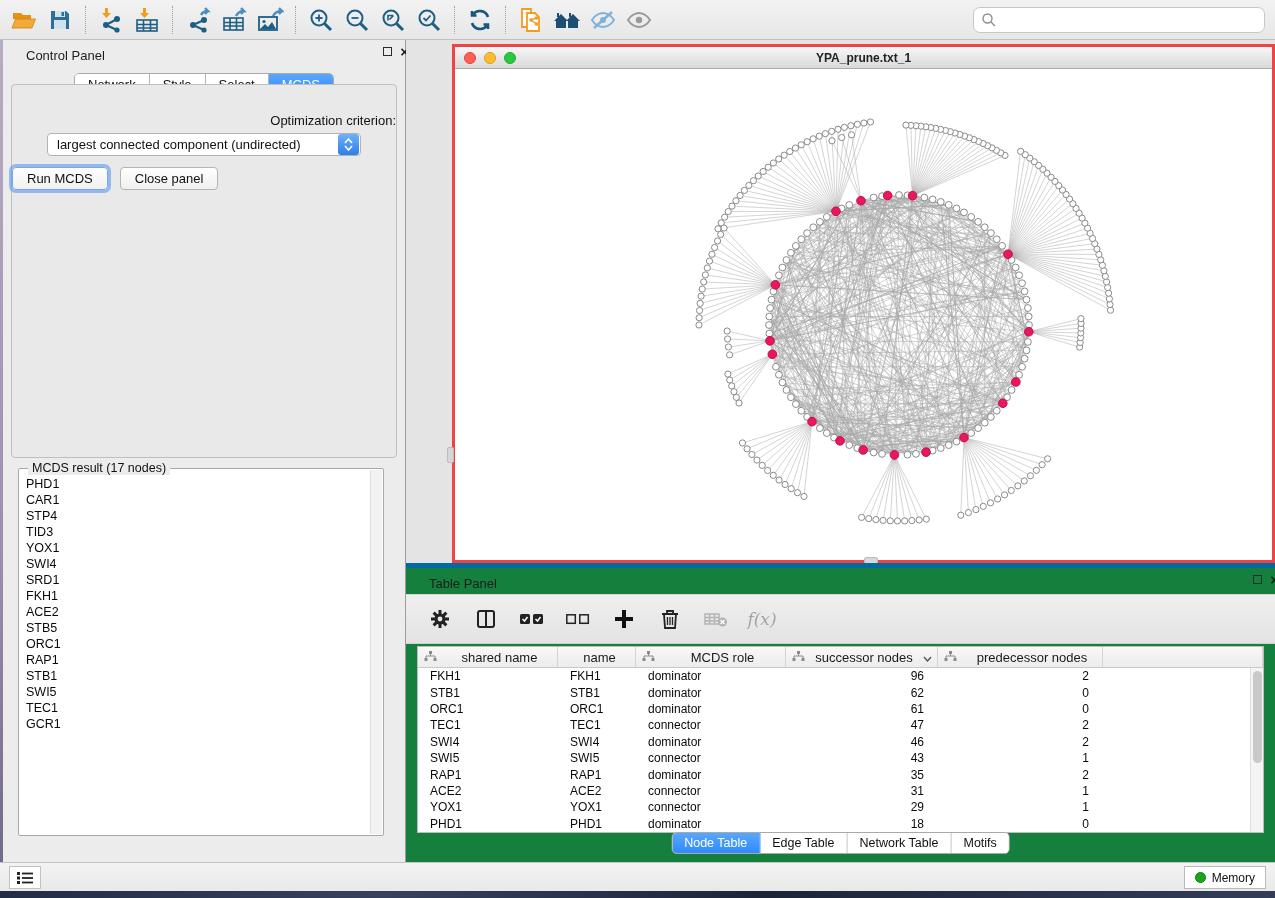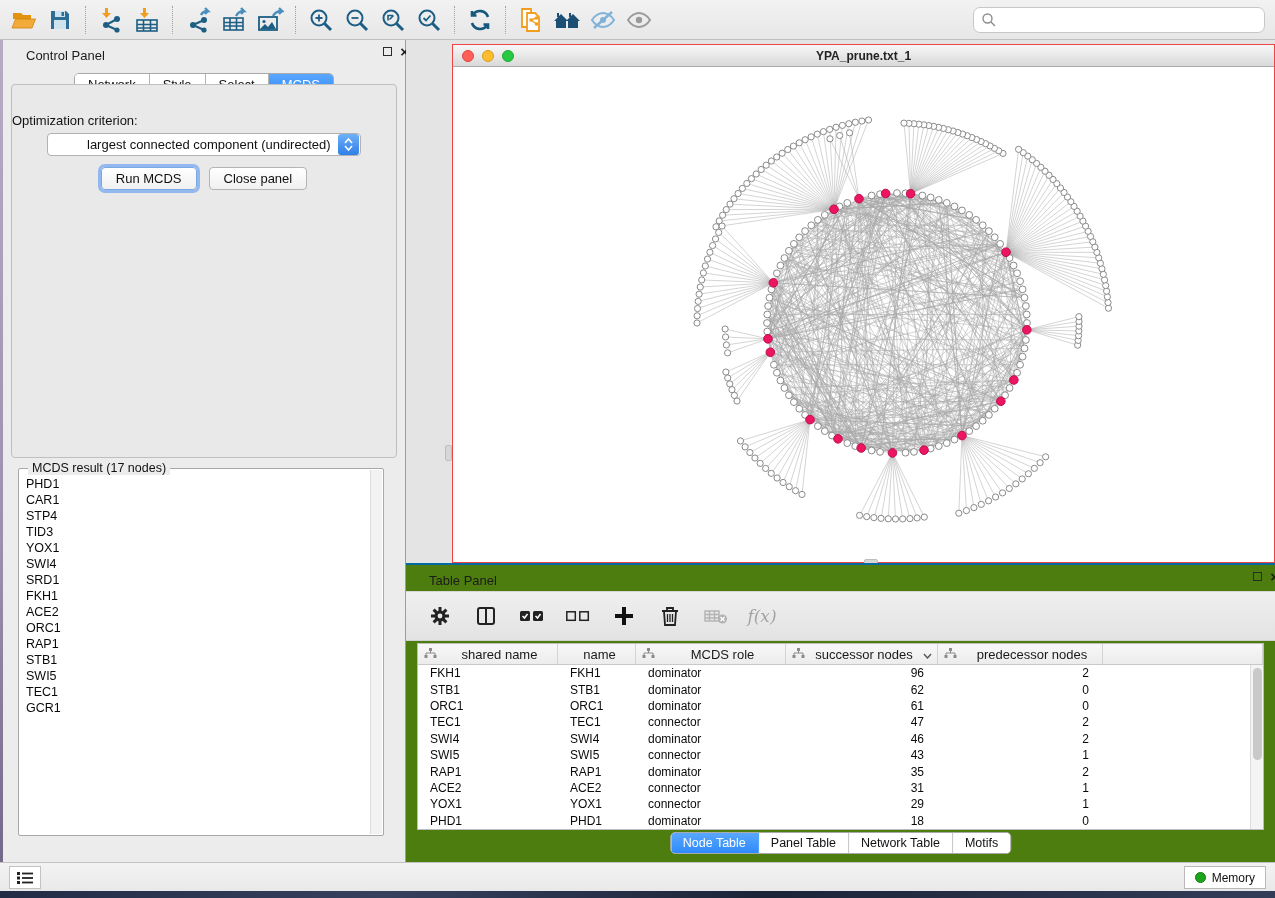--- a/index.html
+++ b/index.html
@@ -39,69 +39,69 @@
     display:flex; border:1px solid #a9a9a9; border-radius:5px; overflow:hidden;
     background:#fff; height:23px; }
   .seg-tab { padding:3px 13px; font-size:13px; color:#111; background:#fff;
     border-right:1px solid #b5b5b5; display:flex; align-items:center; }
   .seg-tab:last-child { border-right:none; }
   .seg-tab.active { background:linear-gradient(#5aa7fd,#2e8afb); color:#fff;
     border-right-color:#2e8afb; }
 
   .cp-content { position:absolute; left:8px; right:8px; top:44px; height:374px;
     background:#e9e9e9; border:1px solid #bfbfbf; border-radius:4px; }
-  .opt-label { position:absolute; top:28px; width:100%; text-align:left;
+  .opt-label { position:absolute; top:28px; width:100%; text-align:right;
     font-size:13px; color:#111; }
   .dropdown { position:absolute; top:48px; left:50%; transform:translateX(-50%);
     width:314px; height:23px; background:#fff; border:1px solid #b2b2b2; border-radius:4px;
-    display:flex; align-items:center;padding-left:30px; }
+    display:flex; align-items:center; }
   .dropdown .dd-text { flex:1; font-size:13px; color:#111; padding-left:9px; white-space:nowrap; }
   .dd-stepper { width:21px; height:21px; border-radius:3px; margin-right:1px;
     background:linear-gradient(#6fb0f7,#2f7fe8); display:flex; flex-direction:column;
     align-items:center; justify-content:center; gap:1px; }
-  .btn-row { position:absolute; top:82px; width:100%; display:flex; justify-content:center; gap:12px; }
+  .btn-row { position:absolute; top:82px; width:100%; display:flex; justify-content:flex-start; gap:12px; }
   .btn { height:23px; padding:0 14px; background:linear-gradient(#ffffff,#f0f0f0);
     border:1px solid #b4b4b4; border-radius:4px; font-size:13px; color:#111;
     font-family:"Liberation Sans", sans-serif; }
   .btn.focused { box-shadow:0 0 0 3px rgba(90,152,245,.6); border-color:#7aa8e0; }
 
   .result-group { position:absolute; left:15px; top:428px; width:366px; height:368px;
     border:1px solid #a8a8a8; border-radius:2px; background:#fff; }
   .result-legend { position:absolute; top:-8px; left:9px; background:#ececec;
     padding:0 4px; font-size:12.5px; color:#111; }
   .result-list { position:absolute; inset:1px 13px 1px 1px; overflow:hidden;
     padding:6px 0 0 6px; }
   .result-list div { font-size:12.5px; line-height:16px; color:#0a0a0a; }
   .result-scroll { position:absolute; top:1px; right:1px; bottom:1px; width:12px;
     background:#f2f2f2; border-left:1px solid #dcdcdc; }
 
   
   .network-region { position:absolute; left:406px; top:40px; width:869px; height:523px;
     background:#e4e4e4; }
   .net-frame { position:absolute; left:0px; top:4px; right:0px; bottom:0px;
-    background:#fff; border:1px solid #ef4444;margin-left:46px; }
+    background:#fff; border:3px solid #ef4444;margin-left:46px; }
   .net-titlebar { position:absolute; left:0; top:0; right:0; height:22px;
     background:linear-gradient(#f7f7f7,#d9d9d9); border-bottom:1px solid #ababab;
     display:flex; align-items:center; }
   .traffic { display:flex; gap:8px; margin-left:9px; }
   .light { width:12px; height:12px; border-radius:50%; }
   .light.red { background:#ff5f57; border:1px solid #e0443e; }
   .light.yellow { background:#febc2e; border:1px solid #d99e22; }
   .light.green { background:#28c840; border:1px solid #1ead32; }
   .net-title { position:absolute; left:0; right:0; text-align:center; font-size:12px;
     font-weight:bold; color:#222; }
   .net-canvas { position:absolute; left:0; top:22px; right:0; bottom:0; background:#fff; overflow:hidden; }
   .v-grip { position:absolute; left:-8px; top:400px; width:7px; height:16px;
     background:#d7d7d7; border:1px solid #bdbdbd; border-radius:2px; }
   .h-grip { position:absolute; left:50%; bottom:-4px; width:14px; height:7px;
     background:#d7d7d7; border:1px solid #bdbdbd; border-radius:2px; }
 
   
   .table-panel { position:absolute; left:406px; top:563px; width:869px; height:299px;
-    background:#4d7c0f; border-top:2px solid #0369a1; }
+    background:#15803d; border-top:5px solid #0369a1; }
   .tp-toolbar { position:absolute; left:0; right:0; top:26px; height:50px;
     background:linear-gradient(#efefef,#e3e3e3); border-top:1px solid #d7d7d7;
     border-bottom:1px solid #cfcfcf; display:flex; align-items:center; padding-left:20px; gap:18px; }
   .tp-btn { width:28px; height:28px; display:flex; align-items:center; justify-content:center; }
   .fx { font-family:"DejaVu Serif", serif; font-style:italic; font-size:17px; color:#a3a3a3; }
 
   .data-table { position:absolute; left:11px; right:11px; top:78px; height:187px;
     background:#fff; border:1px solid #bdbdbd; }
   .dt-header { display:flex; height:21px; background:linear-gradient(#f8f8f8,#ececec);
     border-bottom:1px solid #c9c9c9; }
@@ -318,20 +318,21 @@
       <div class="result-list" id="mcds-list">
           <div>PHD1</div>
           <div>CAR1</div>
           <div>STP4</div>
           <div>TID3</div>
           <div>YOX1</div>
           <div>SWI4</div>
           <div>SRD1</div>
           <div>FKH1</div>
           <div>ACE2</div>
+          <div>STB5</div>
           <div>ORC1</div>
           <div>RAP1</div>
           <div>STB1</div>
           <div>SWI5</div>
           <div>TEC1</div>
           <div>GCR1</div>
         </div>
       <div class="result-scroll"></div>
     </div>
   </div>
@@ -1494,21 +1495,21 @@
             <div class="dt-cell num" style="width: 165px;">0</div>
           </div>
         </div>
       <div class="dt-scroll">
           <div class="dt-thumb"></div>
         </div>
     </div>
 
     <div class="tp-tabs">
       <div class="seg-tab active">Node Table</div>
-      <div class="seg-tab">Panel Table</div>
+      <div class="seg-tab">Edge Table</div>
       <div class="seg-tab">Network Table</div>
       <div class="seg-tab">Motifs</div>
     </div>
   </div>
 
   <div class="statusbar">
     <span class="status-left-btn">
       <svg width="16" height="14" viewBox="0 0 16 14">
           <g fill="#222">
             <rect x="0" y="1" width="3" height="3"></rect>

